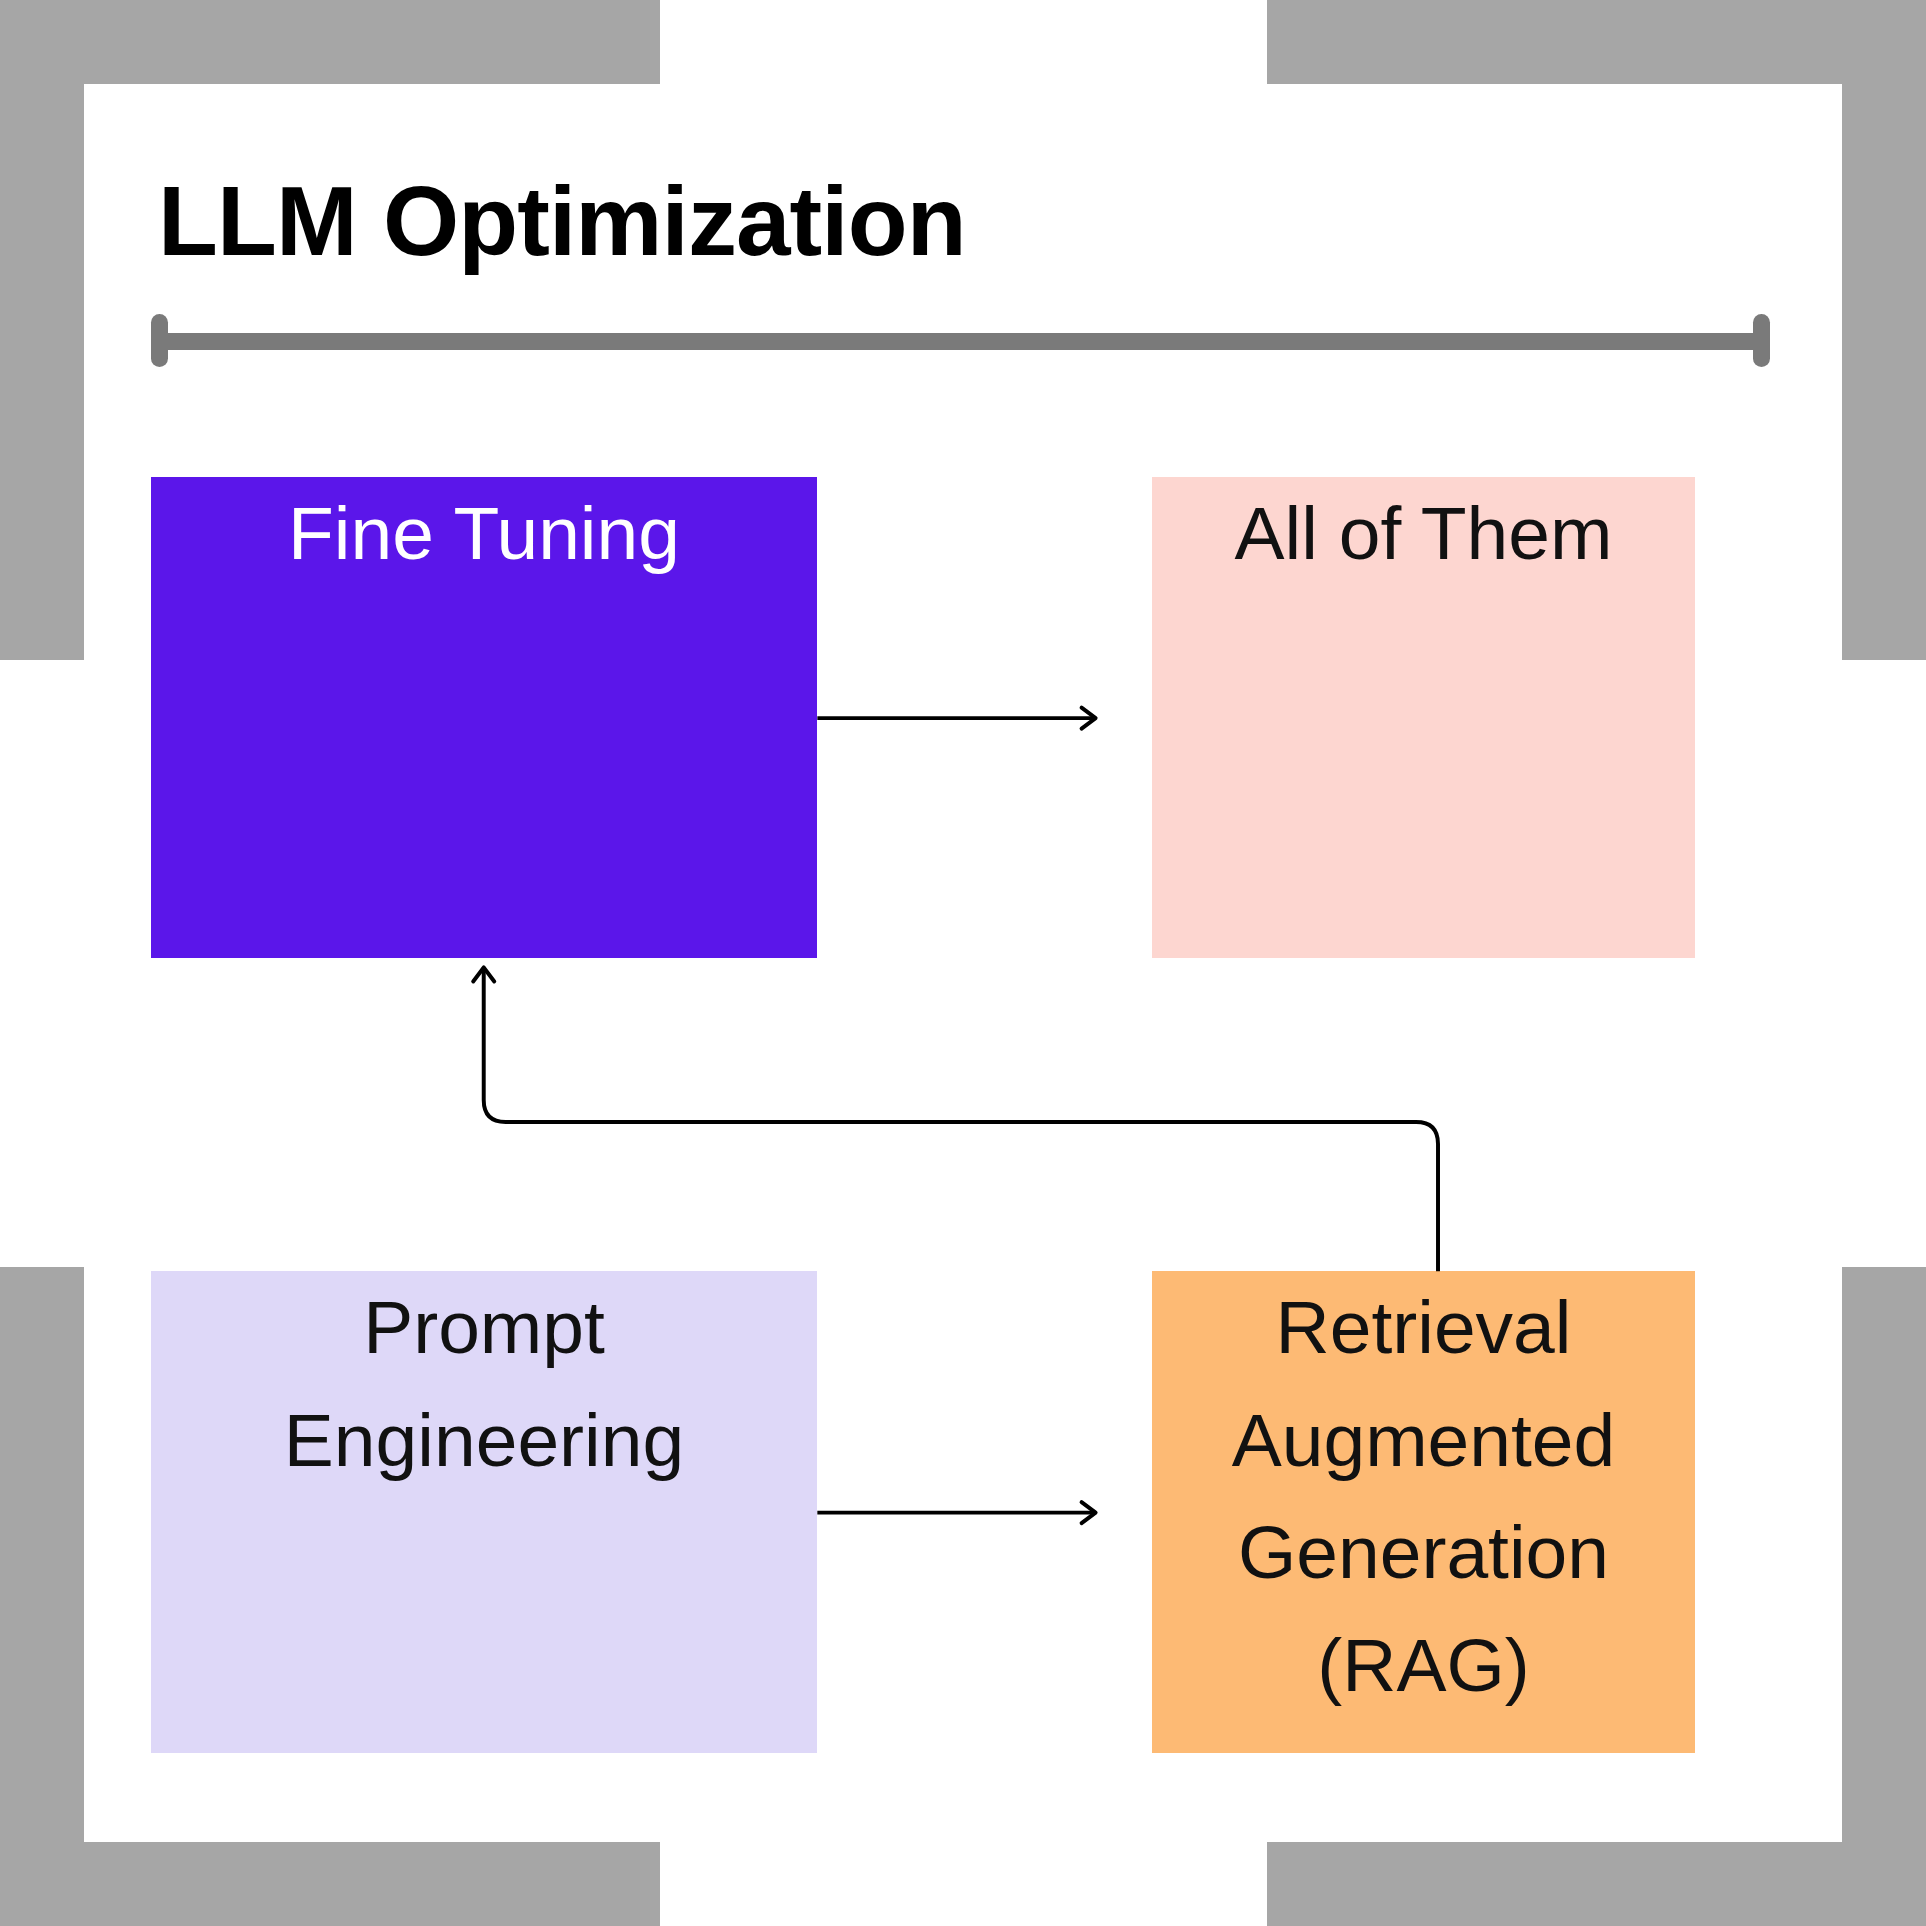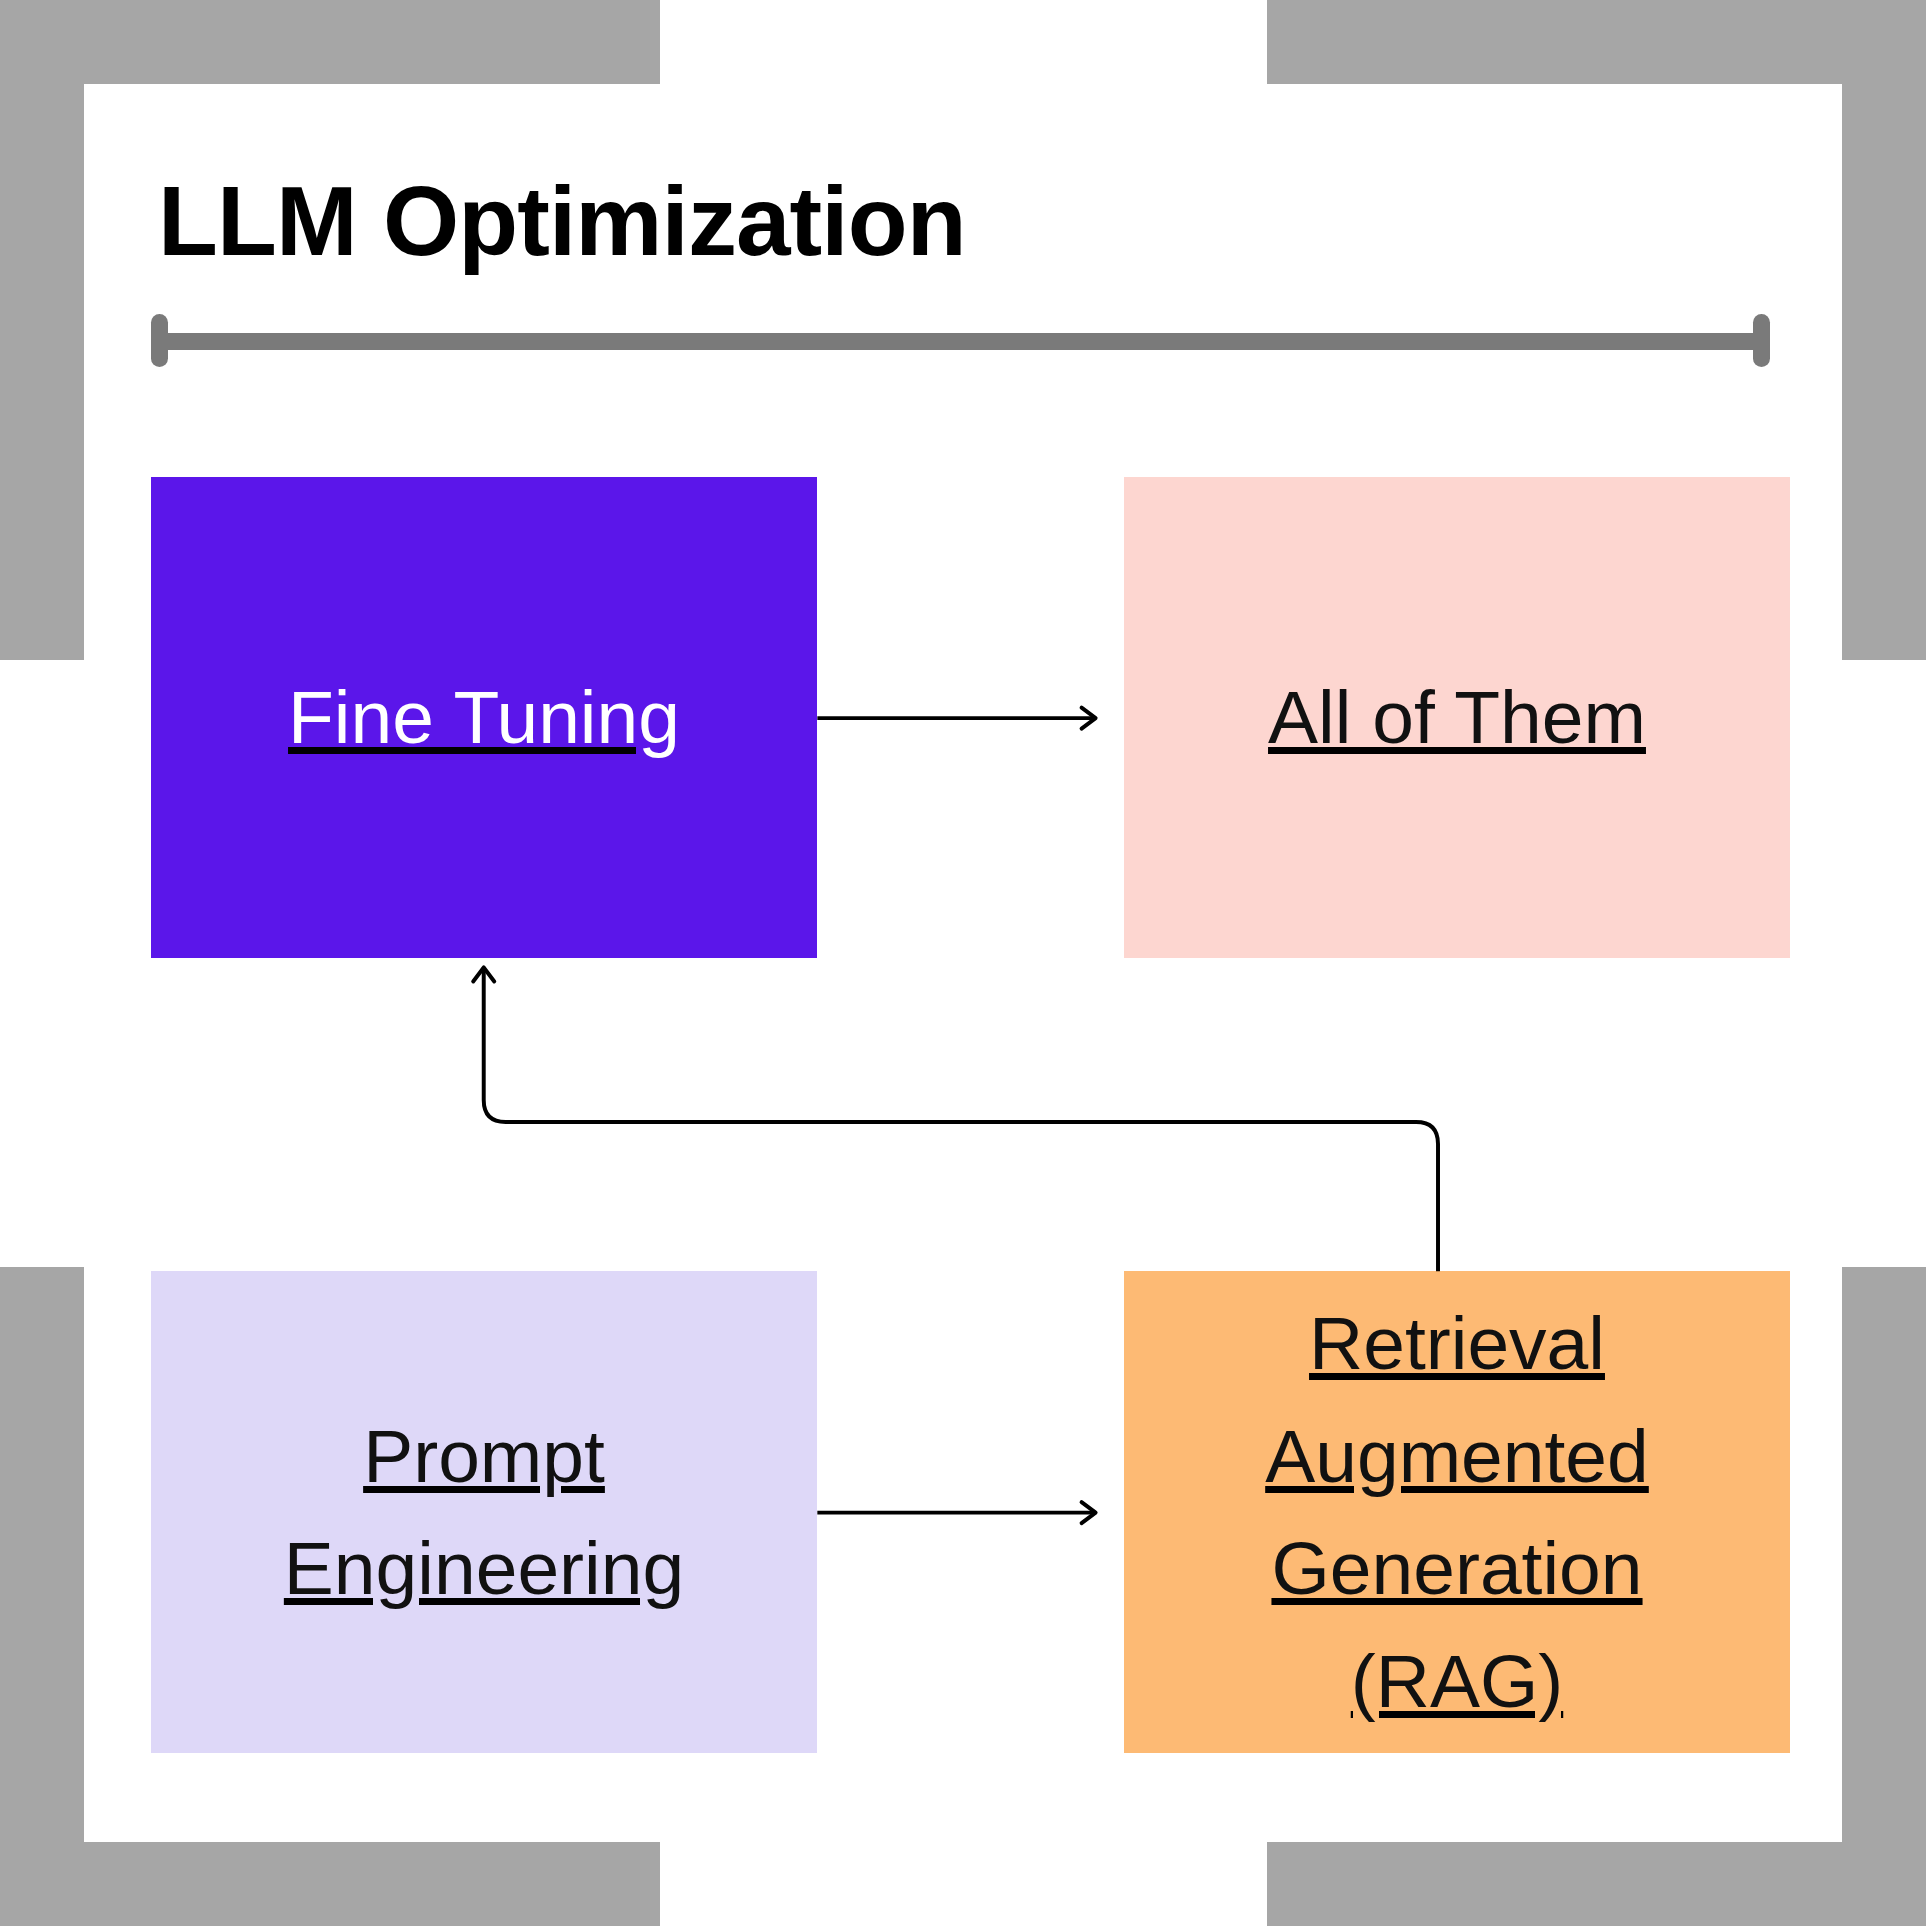--- a/index.html
+++ b/index.html
@@ -52,33 +52,31 @@
     top: 314px;
     border-radius: 8.8px;
     background: var(--c-timeline_gray, #7a7a7a);
   }
   .timeline-cap.left  { left: 151px; }
   .timeline-cap.right { left: 1753px; }
 
   .node {
     position: absolute;
     display: flex;
-    align-items: center;
     justify-content: center;
     text-align: center;
-    text-decoration: underline;
   }
   .node .label {
     font-size: 75px;
     line-height: 1.5;
     color: #111111;
     padding: 0 60px;
   }
   .node.col1 { left: 151px;  width: 666px; }
-  .node.col2 { left: 1124px; width: 666px; }
+  .node.col2 { left: 1152px; width: 543px; }
   .node.row1 { top: 477px;  height: 481px; }
   .node.row2 { top: 1271px; height: 482px; }
   .node.inverse .label { color: #ffffff; }
 
   svg.arrows {
     position: absolute;
     left: 0; top: 0;
     width: 1927px; height: 1927px;
     pointer-events: none;
   }

